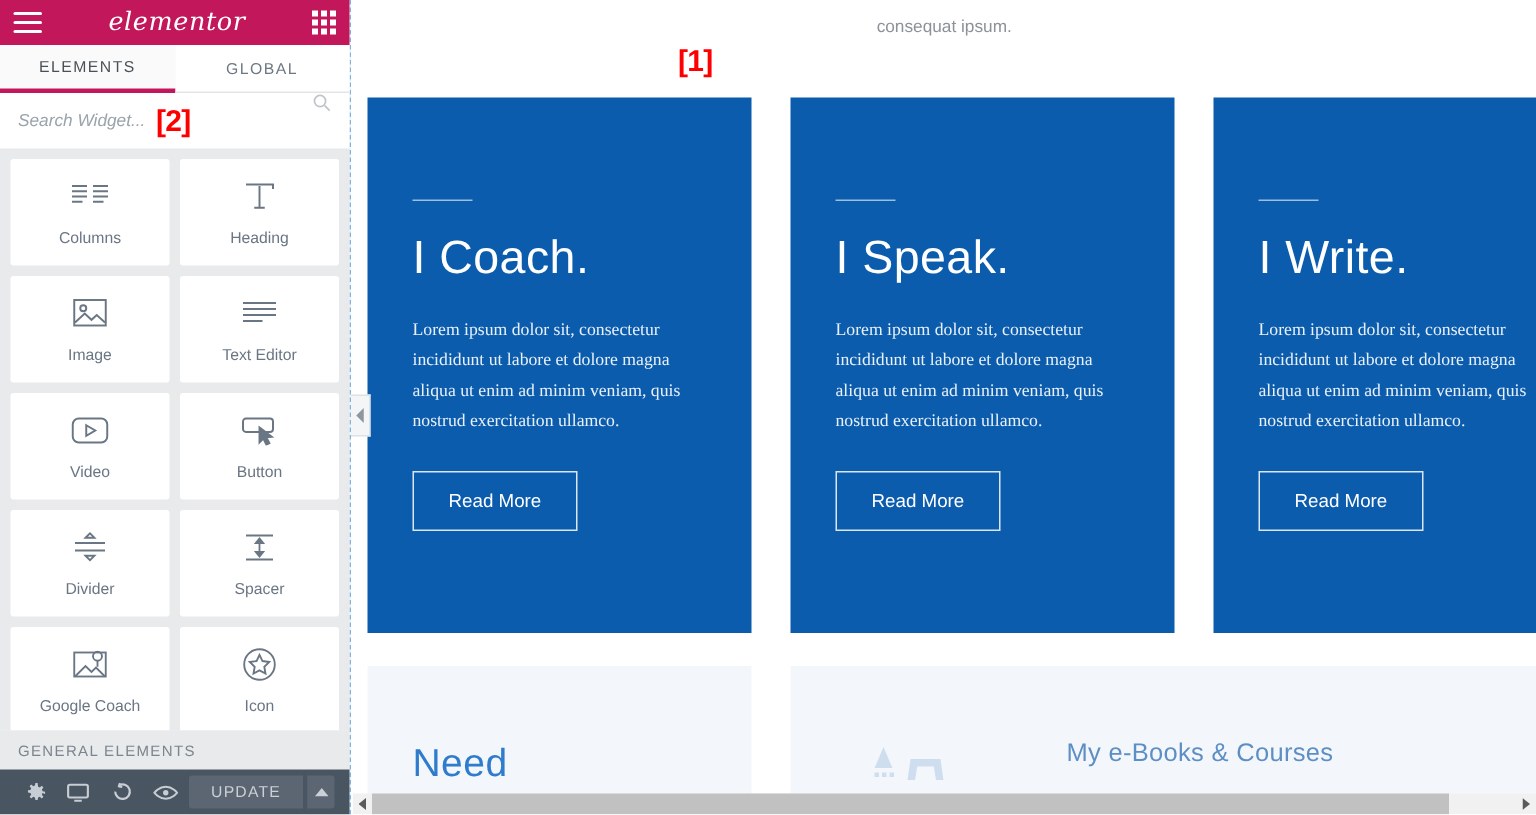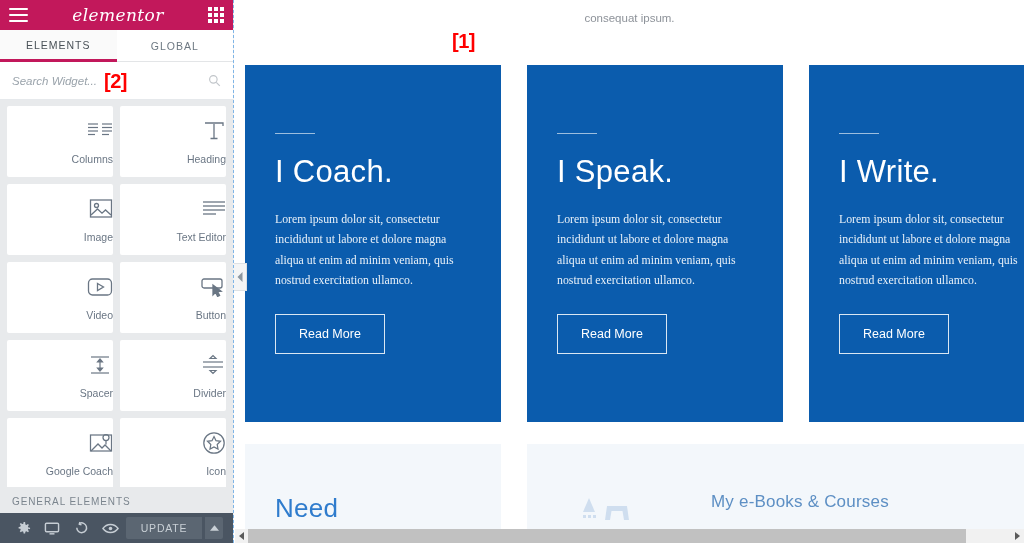--- a/index.html
+++ b/index.html
@@ -42,40 +42,40 @@
     flex: 1; display: flex; align-items: center; justify-content: center;
     font-size: 10.5px; letter-spacing: 1px; color: #6d7882;
     background: #eceef0; cursor: pointer; border-bottom: 1px solid #e3e5e7;
   }
   .tab.active { background: #fafafa; color: #495157; border-bottom: 3px solid #c2185b; }
   .tab:not(.active) { background: #ffffff; }
 
   
   .searchbar {
     height: 38px; background: #ffffff; flex: none;
-    display: flex; align-items: center; padding: 0 12px;
+    display: flex; padding: 0 12px;
     border-bottom: 1px solid #e6e9ec; position: relative;
   }
   .searchbar input {
     border: 0; outline: 0; flex: 1; font-size: 11.5px;
     font-family: "Liberation Sans", sans-serif;
     color: #6d7882; font-style: italic; background: transparent;
   }
   .searchbar input::placeholder { color: #9aa3ab; font-style: italic; }
   .search-icon { width: 13px; height: 13px; flex: none; opacity: .55; }
 
   
   .widgets {
     flex: 1; overflow: hidden; padding: 6px 7px 0 7px;
     display: grid; grid-template-columns: 1fr 1fr; gap: 7px;
     align-content: start; background: #e8eaec;
   }
   .widget {
     background: #ffffff; height: 71px; border-radius: 2px;
-    display: flex; flex-direction: column; align-items: flex-end; justify-content: center;
+    display: flex; flex-direction: column; align-items: center; justify-content: center;
     cursor: pointer; gap: 9px;
   }
   .widget .wicon { height: 26px; display: flex; align-items: center; justify-content: center; color: #6a7684; }
   .widget .wlabel { font-size: 10.5px; color: #6a7684; }
 
   .section-title {
     flex: none; background: #e8eaec; color: #7b858e;
     font-size: 10px; letter-spacing: .9px; padding: 9px 12px 6px 12px;
   }
 
@@ -291,40 +291,40 @@
             <rect x="2" y="2" width="20" height="9" rx="2"></rect>
               <path d="M13 8 l0 10 2.6-2.6 2 4 2-1 -2-3.8 3.6-0.4 z" fill="#6a7684"></path>
           </svg>
         </div>
         <div class="wlabel">Button</div>
       </div>
 
       <div class="widget">
         <div class="wicon">
           <svg width="26" height="22" viewBox="0 0 26 22" stroke="#6a7684" stroke-width="1.2" fill="none">
+            <path d="M10 4.5 l3-3 3 3 z"></path>
+              <line x1="3" y1="8" x2="23" y2="8"></line>
+              <line x1="3" y1="13" x2="23" y2="13"></line>
+              <path d="M10 16.5 l3 3 3-3 z"></path>
+          </svg>
+        </div>
+        <div class="wlabel">Divider</div>
+      </div>
+
+      <div class="widget">
+        <div class="wicon">
+          <svg width="26" height="22" viewBox="0 0 26 22" stroke="#6a7684" stroke-width="1.2" fill="none">
             <line x1="4" y1="3" x2="22" y2="3"></line>
               <line x1="4" y1="19" x2="22" y2="19"></line>
             <line x1="13" y1="6" x2="13" y2="16"></line>
               <path d="M10.5 8 l2.5-3 2.5 3 z" fill="#6a7684"></path>
               <path d="M10.5 14 l2.5 3 2.5-3 z" fill="#6a7684"></path>
           </svg>
         </div>
         <div class="wlabel">Spacer</div>
-      </div>
-
-      <div class="widget">
-        <div class="wicon">
-          <svg width="26" height="22" viewBox="0 0 26 22" stroke="#6a7684" stroke-width="1.2" fill="none">
-            <path d="M10 4.5 l3-3 3 3 z"></path>
-              <line x1="3" y1="8" x2="23" y2="8"></line>
-              <line x1="3" y1="13" x2="23" y2="13"></line>
-              <path d="M10 16.5 l3 3 3-3 z"></path>
-          </svg>
-        </div>
-        <div class="wlabel">Divider</div>
       </div>
 
       <div class="widget">
         <div class="wicon">
           <svg width="24" height="22" viewBox="0 0 24 22" stroke="#6a7684" stroke-width="1.25" fill="none">
             <rect x="1.5" y="3" width="21" height="16"></rect>
               <path d="M2 19 l7-7 4 4 3-3 6 6"></path>
               <circle cx="17" cy="5.5" r="3"></circle>
               <path d="M17 8.5 v4"></path>
           </svg>

